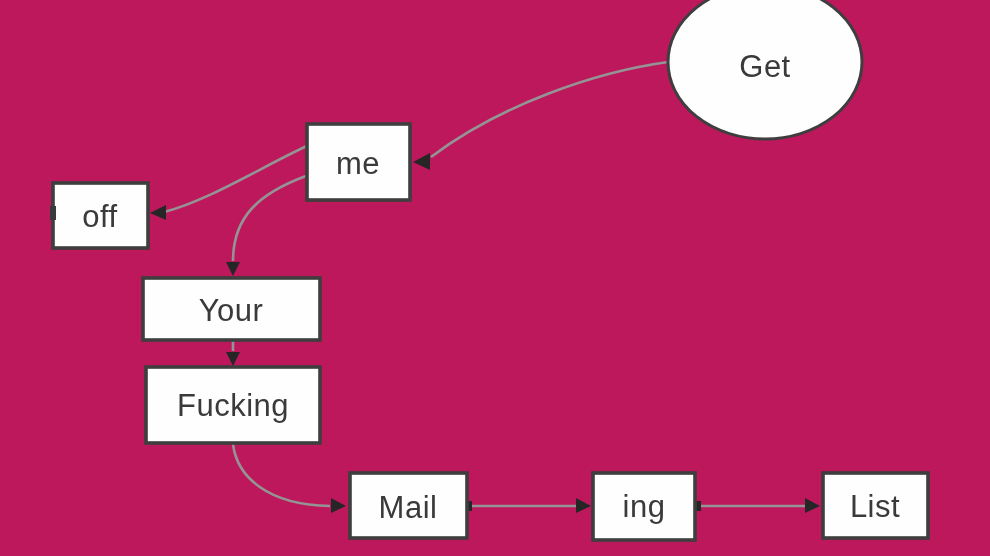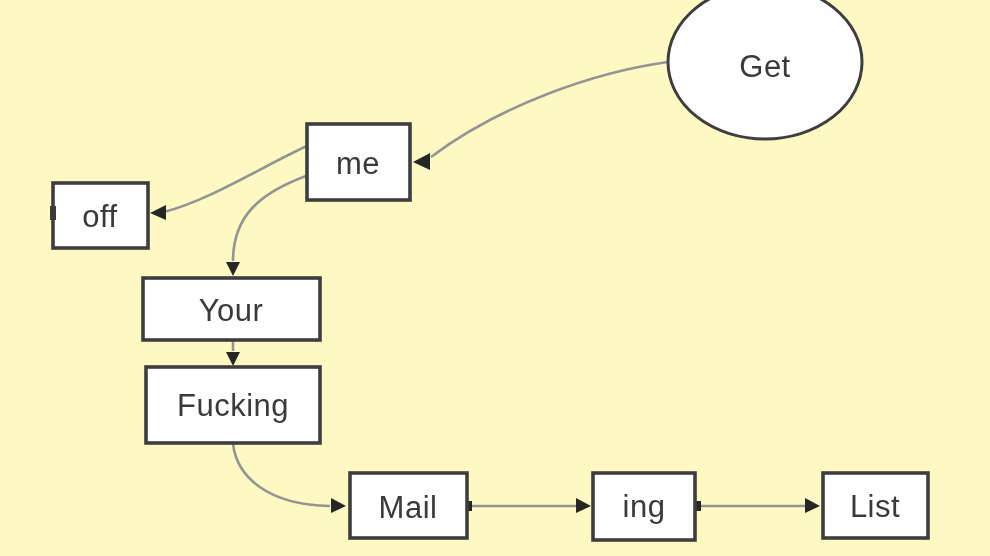--- a/index.html
+++ b/index.html
@@ -8,21 +8,21 @@
     background: #ffffff;
     width: 990px;
     height: 556px;
     overflow: hidden;
     font-family: "Liberation Sans", sans-serif;
   }
   .stage {
     position: relative;
     width: 990px;
     height: 556px;
-    background: #fef9c3;
+    background: #be185d;
   }
   svg.diagram {
     display: block;
     filter: blur(0.55px);
   }
   .node-shape {
     fill: #fefefe;
   }
   .box {
     stroke-width: 3.6px;

